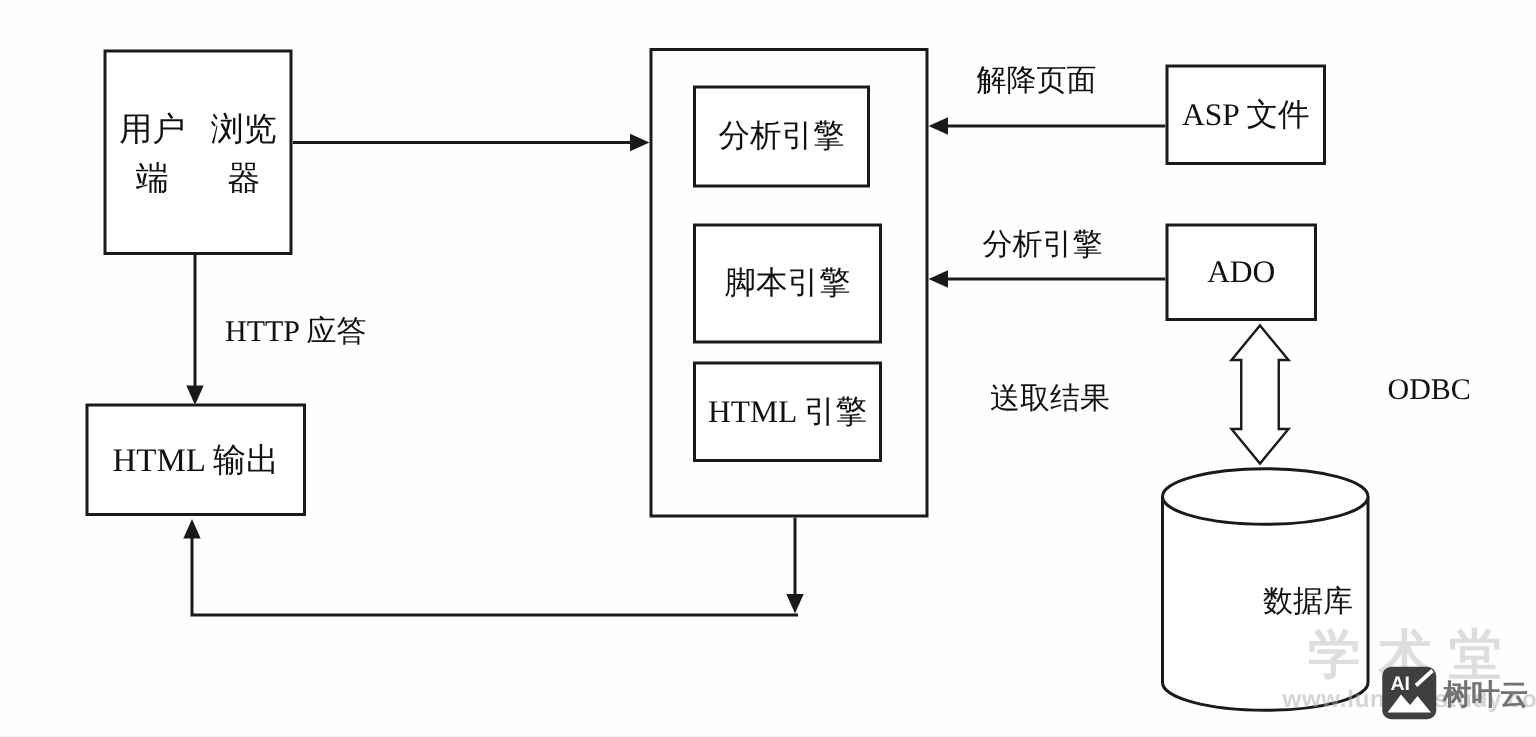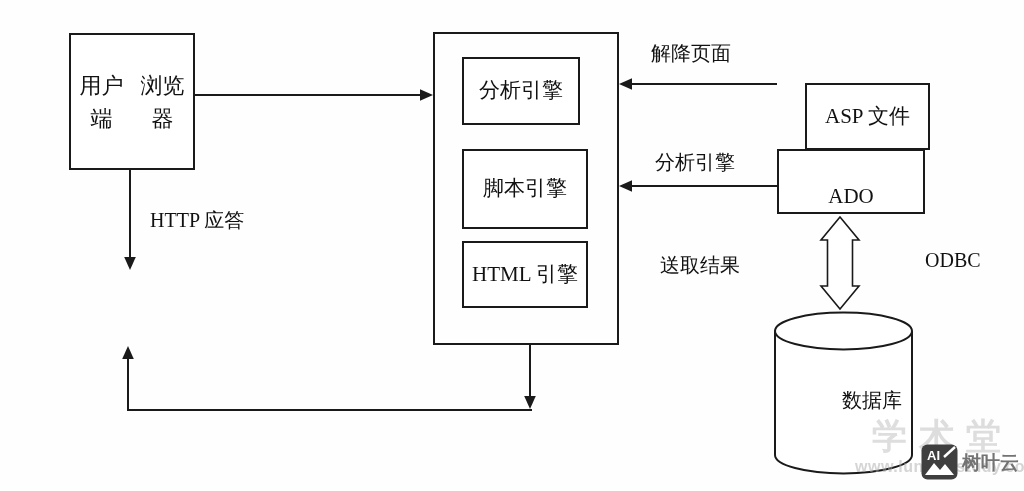--- a/index.html
+++ b/index.html
@@ -11,22 +11,22 @@
     position:absolute;border:2px solid #1a1a1a;background:#fff;
     display:flex;flex-direction:row;align-items:center;justify-content:center;
     text-align:center;font-size:21px;line-height:1.5;box-sizing:border-box;
   }
   .node-browser{left:69px;top:33px;width:126px;height:137px;font-size:22px;}
   .node-html-output{left:57px;top:269px;width:147px;height:75px;font-size:22px;}
   .node-engine-outer{left:433px;top:32px;width:186px;height:313px;background:transparent;}
   .node-analysis{left:462px;top:57px;width:118px;height:68px;}
   .node-script{left:462px;top:149px;width:126px;height:80px;}
   .node-html-engine{left:462px;top:241px;width:126px;height:67px;}
-  .node-asp{left:805px;top:43px;width:125px;height:67px;margin-top:40px;}
-  .node-ado{left:777px;top:149px;width:148px;height:65px;align-items:flex-end;}
+  .node-asp{left:777px;top:43px;width:107px;height:67px;}
+  .node-ado{left:777px;top:149px;width:101px;height:65px;}
   .edge-label{position:absolute;font-size:20px;white-space:nowrap;}
   .lbl-http{left:150px;top:207px;}
   .lbl-parse{left:651px;top:40px;}
   .lbl-activate{left:655px;top:149px;}
   .lbl-send{left:660px;top:252px;}
   .lbl-odbc{left:878px;top:249px;margin-left:47px;}
   .db-label{position:absolute;left:775px;top:387px;width:127px;text-align:right;font-size:20px;}
   #connectors{position:absolute;left:0;top:0;width:1024px;height:491px;}
   
   .wm-sitename{
@@ -79,20 +79,23 @@
       <path d="M775,331 V455 A68.5,18.5 0 0 0 912,455 V331" fill="#ffffff" stroke="#1a1a1a" stroke-width="2"></path>
       <ellipse cx="843.5" cy="331" rx="68.5" ry="18.5" fill="#ffffff" stroke="#1a1a1a" stroke-width="2"></ellipse>
     </g>
   </svg>
 
   <div class="box node-browser">
     <div>用户端</div>
     <div>浏览器</div>
   </div>
 
+  <div class="box node-html-output">
+    <div>HTML 输出</div>
+  </div>
 
   <div class="box node-engine-outer"></div>
 
   <div class="box node-analysis">
     <div>分析引擎</div>
   </div>
 
   <div class="box node-script">
     <div>脚本引擎</div>
   </div>

